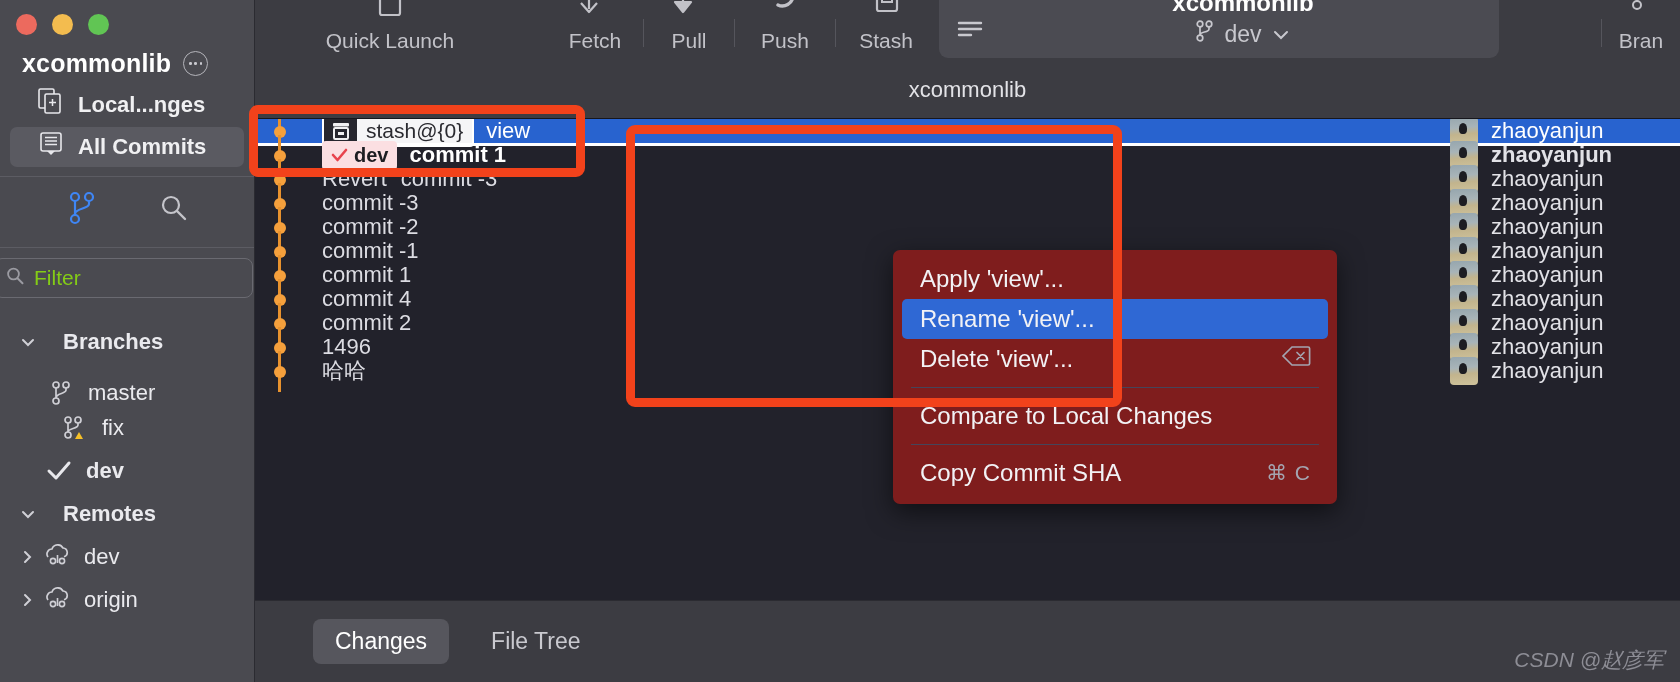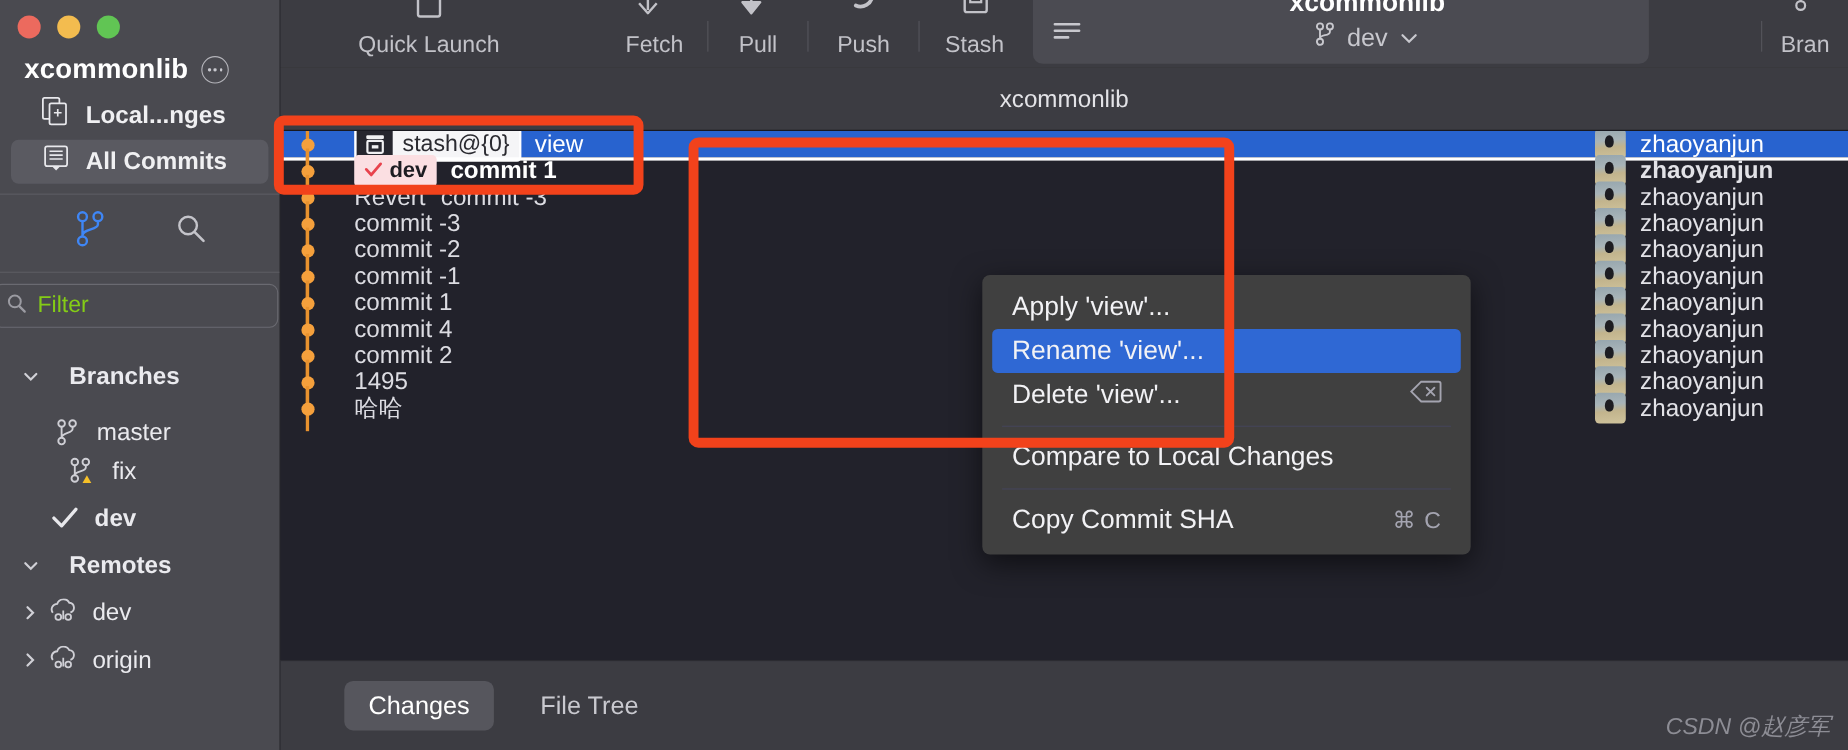--- a/index.html
+++ b/index.html
@@ -160,21 +160,21 @@
   .btab { font-size:23px; color:#c9c9cf; padding:9px 22px; border-radius:8px; }
   .btab.active { background:#56565d; color:#fff; }
   .watermark {
     position:absolute; right:16px; bottom:8px;
     font-size:21px; color:#8d8d95;font-style:italic;
   }
 
   
   .ctxmenu {
     position:absolute; left:638px; top:131px; width:444px;
-    background:#404040; border-radius:7px; padding:9px 0 11px 0;
+    background:#7f1d1d; border-radius:7px; padding:9px 0 11px 0;
     box-shadow:0 8px 26px rgba(0,0,0,.55);
     z-index:40;
   }
   .mi {
     height:40px; display:flex; align-items:center; justify-content:space-between;
     padding:0 17px 0 18px; margin:0 9px; border-radius:5px;
     font-size:24px; color:#f2f2f5;
   }
   .mi.hl { background:#2f68d4; }
   .mi .sc { font-size:21px; color:#a4a4b0; letter-spacing:1px; }
@@ -600,21 +600,21 @@
             <span class="avatar"></span>
             <span class="author-name">zhaoyanjun</span>
           </div>
       </div>
       <div class="row">
         <div class="graphcol">
             <span class="gline"></span>
             <span class="gdot"></span>
           </div>
         <div class="msgcol">
-            <span>1495</span>
+            <span>1496</span>
           </div>
         <div class="authorcol">
             <span class="avatar"></span>
             <span class="author-name">zhaoyanjun</span>
           </div>
       </div>
       <div class="row">
         <div class="graphcol">
             <span class="gline"></span>
             <span class="gdot"></span>

